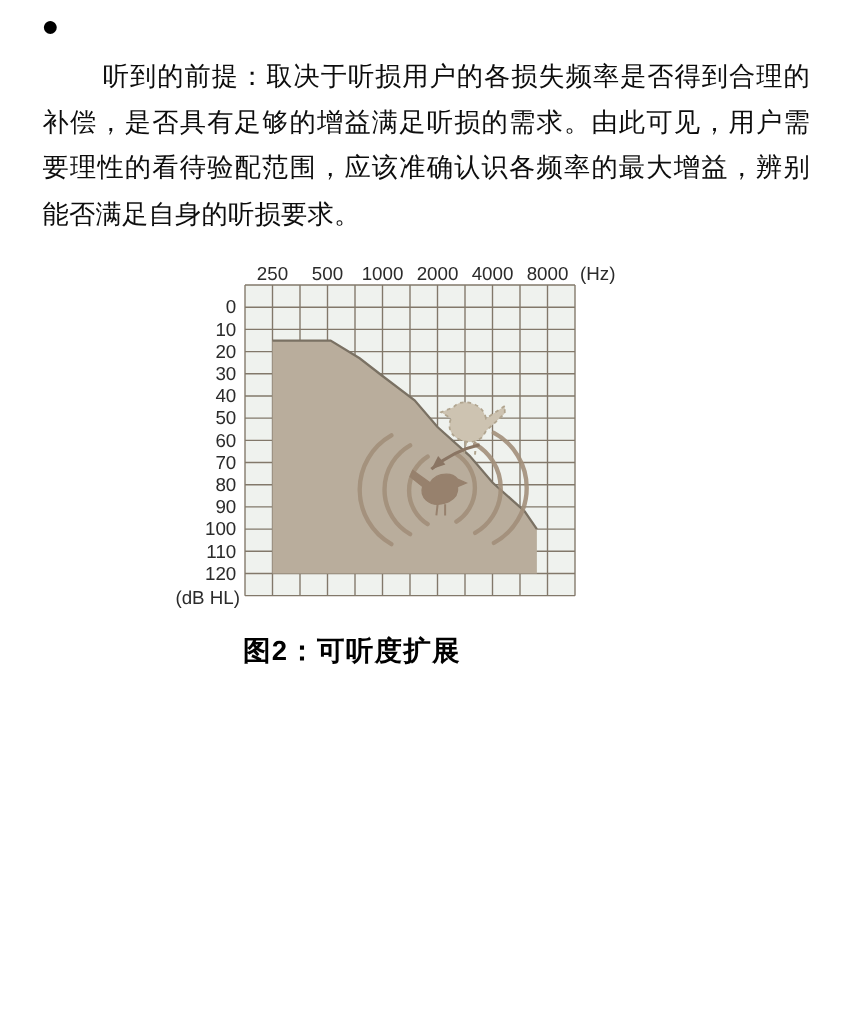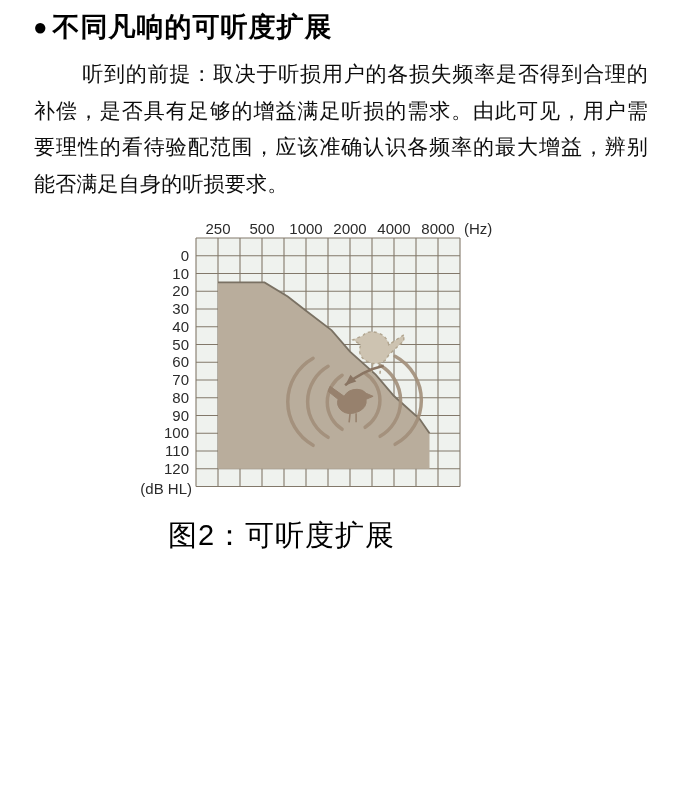--- a/index.html
+++ b/index.html
@@ -9,37 +9,37 @@
   }
   h1.doc-heading{
     margin:10px 0 12px 33px;font-size:27px;font-weight:bold;color:#000;
     letter-spacing:1px;line-height:34px;display:flex;align-items:center;gap:4px;
   }
   .bullet{font-size:24px;line-height:1;}
   p.body-text{
     width:614px;margin:0 0 0 34px;font-size:21px;line-height:36.6px;
     text-align:justify;text-align-last:left;text-indent:2.3em;color:#0d0d0d;
     letter-spacing:0.2px;
+    font-family:Liberation Mono, monospace;
   }
   figure.audiogram-figure{margin:21px 0 0 0;padding:0;width:572px;}
   svg.audiogram{display:block;margin-left:130px;}
   figcaption.figure-caption{
-    margin-top:8px;text-align:center;font-size:29px;font-weight:normal;color:#000;
+    margin-top:8px;text-align:center;font-size:22px;font-weight:bold;color:#000;
     letter-spacing:1px;padding-right:9px;
   }
   text.tick{font-family:"Liberation Sans","DejaVu Sans",sans-serif;font-size:15px;}
 </style>
 </head>
 <body>
 
 <div class="page">
 
   <h1 class="doc-heading">
     <span class="bullet">●</span>
-    <span>不同凡响的可听度扩展</span>
   </h1>
 
   <p class="body-text">听到的前提：取决于听损用户的各损失频率是否得到合理的补偿，是否具有足够的增益满足听损的需求。由此可见，用户需要理性的看待验配范围，应该准确认识各频率的最大增益，辨别能否满足自身的听损要求。</p>
 
   <figure class="audiogram-figure">
     <svg class="audiogram" width="440" height="285" viewBox="0 0 440 285" xmlns="http://www.w3.org/2000/svg">
       <g id="chart-base">
           <rect x="66" y="15" width="264" height="248.5" fill="#eff2ee"></rect>
           <line x1="66" y1="15" x2="66" y2="263.5" stroke="#82786a" stroke-width="1.1"></line>
           <line x1="88" y1="15" x2="88" y2="263.5" stroke="#82786a" stroke-width="1.1"></line>

